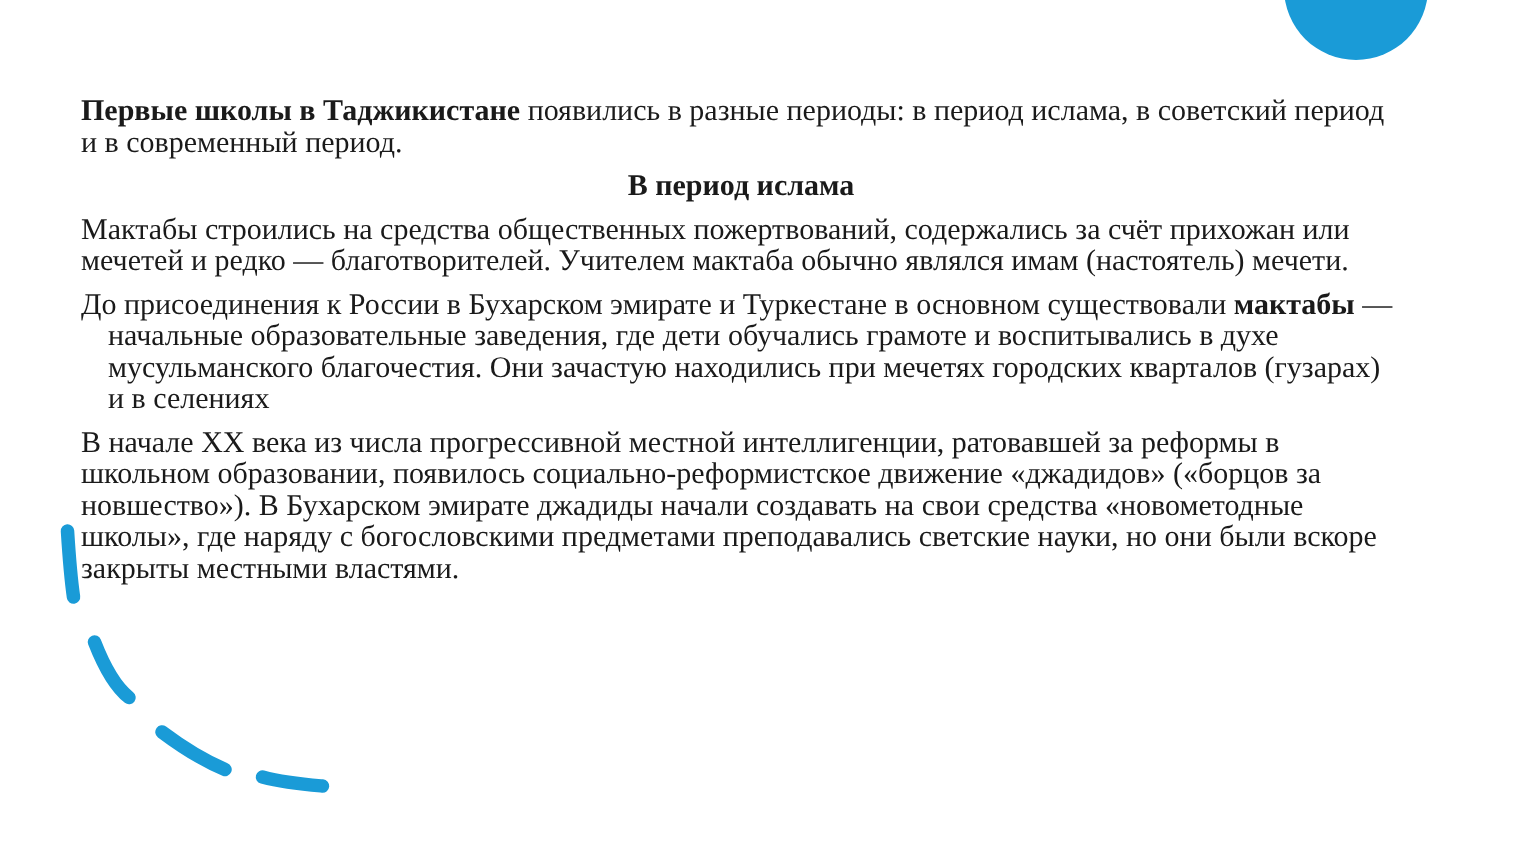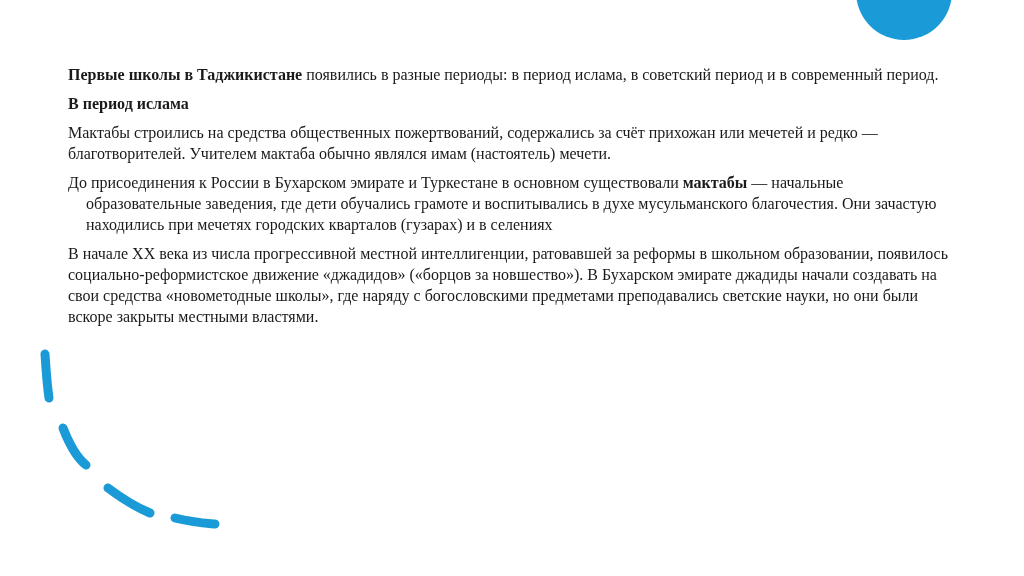--- a/index.html
+++ b/index.html
@@ -9,26 +9,26 @@
       font-family: "Liberation Serif", "DejaVu Serif", serif;
       color: #1a1a1a;
     }
     .deco-circle {
       position: absolute; left: 856px; top: -56px;
       width: 96px; height: 96px; border-radius: 50%;
       background: var(--accent);
     }
     .deco-arc { position: absolute; left: 0; top: 0; }
     .content {
-      position: absolute; left: 68px; top: 64px; width: 880px;
-      font-size: 16px; line-height: 21px;
+      position: absolute; left: 54px; top: 64px; width: 880px;
+      font-size: 20px; line-height: 21px;
     }
     .para { margin: 0 0 8px 0; }
     .para.hang { padding-left: 18px; text-indent: -18px; }
-    .heading { font-weight: bold; margin: 0 0 8px 0; }
+    .heading { font-weight: bold; margin: 0 0 8px 0; text-align: center; }
     b { font-weight: bold; }
   </style>
 </head>
 <body>
 
 <div class="deco-circle"></div>
 
 <svg class="deco-arc" width="260" height="576" viewBox="0 0 260 576">
   <g fill="none" stroke-linecap="round" stroke-width="9" class="arc-stroke" stroke="#1a9bd7">
     <path d="M45,354 C46,370 47,384 49,398"></path>

